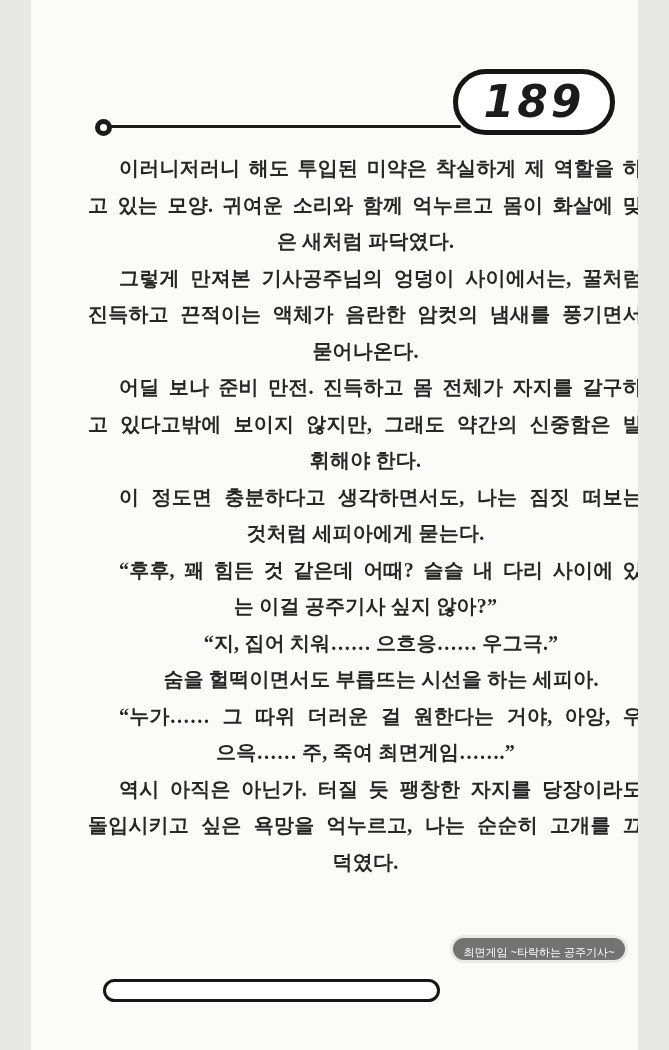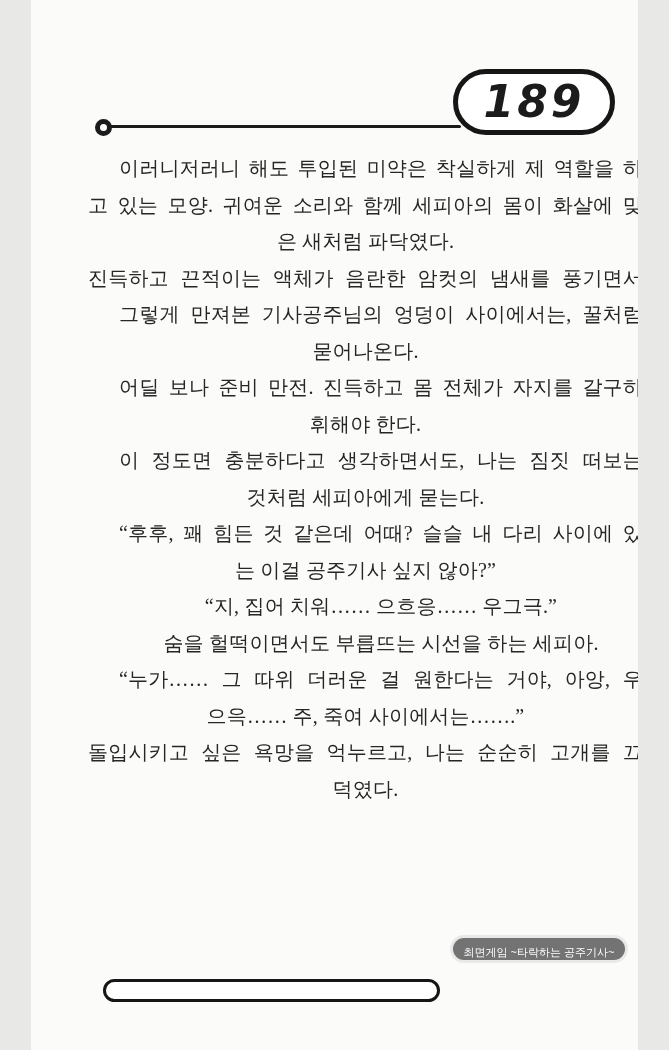--- a/index.html
+++ b/index.html
@@ -51,20 +51,21 @@
     transform: translateY(-1px);
   }
 
   
   .body-text {
     position: absolute;
     left: 57px; top: 150px;
     width: 555px;
     font-size: 20px;
     letter-spacing: 0.2px;
+    font-weight: bold;
   }
   .line {
     height: 36.5px;
     line-height: 36.5px;
     overflow: hidden;
     white-space: normal;
     text-align: center;
   }
   .line.fill { text-align: justify; text-align-last: justify; }
   .line.first { text-indent: 31px; }
@@ -103,35 +104,37 @@
 <div class="page">
 
   <span class="ring"></span>
   <div class="rule"></div>
   <div class="page-number-pill">
     <span>189</span>
   </div>
 
   <div class="body-text">
       <div class="line first fill">이러니저러니 해도 투입된 미약은 착실하게 제 역할을 하</div>
-      <div class="line fill">고 있는 모양. 귀여운 소리와 함께 세피아의 몸이 화살에 맞</div>
+      <div class="line fill">고 있는 모양. 귀여운 소리와 함께 억누르고 몸이 화살에 맞</div>
       <div class="line">은 새처럼 파닥였다.</div>
+      <div class="line first fill">그렇게 만져본 기사공주님의 엉덩이 사이에서는, 꿀처럼</div>
       <div class="line fill">진득하고 끈적이는 액체가 음란한 암컷의 냄새를 풍기면서</div>
-      <div class="line first fill">그렇게 만져본 기사공주님의 엉덩이 사이에서는, 꿀처럼</div>
       <div class="line">묻어나온다.</div>
       <div class="line first fill">어딜 보나 준비 만전. 진득하고 몸 전체가 자지를 갈구하</div>
+      <div class="line fill">고 있다고밖에 보이지 않지만, 그래도 약간의 신중함은 발</div>
       <div class="line">휘해야 한다.</div>
       <div class="line first fill">이 정도면 충분하다고 생각하면서도, 나는 짐짓 떠보는</div>
       <div class="line">것처럼 세피아에게 묻는다.</div>
       <div class="line first fill">“후후, 꽤 힘든 것 같은데 어때? 슬슬 내 다리 사이에 있</div>
       <div class="line">는 이걸 공주기사 싶지 않아?”</div>
       <div class="line first">“지, 집어 치워…… 으흐응…… 우그극.”</div>
       <div class="line first">숨을 헐떡이면서도 부릅뜨는 시선을 하는 세피아.</div>
       <div class="line first fill">“누가…… 그 따위 더러운 걸 원한다는 거야, 아앙, 우</div>
-      <div class="line">으윽…… 주, 죽여 사이에서는…….”</div>
+      <div class="line">으윽…… 주, 죽여 최면게임…….”</div>
+      <div class="line first fill">역시 아직은 아닌가. 터질 듯 팽창한 자지를 당장이라도</div>
       <div class="line fill">돌입시키고 싶은 욕망을 억누르고, 나는 순순히 고개를 끄</div>
       <div class="line">덕였다.</div>
     </div>
 
   <div class="footer-pill"></div>
   <div class="footer-badge">
     <span>최면게임 ~타락하는 공주기사~</span>
   </div>
 
 </div>

